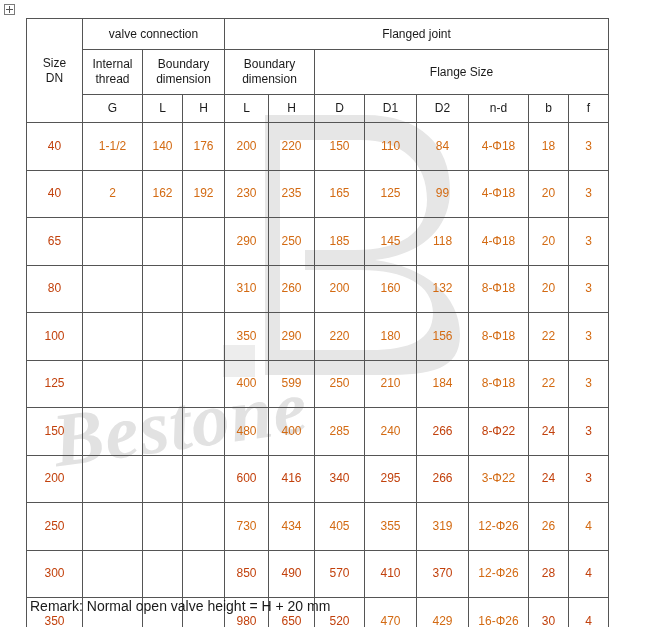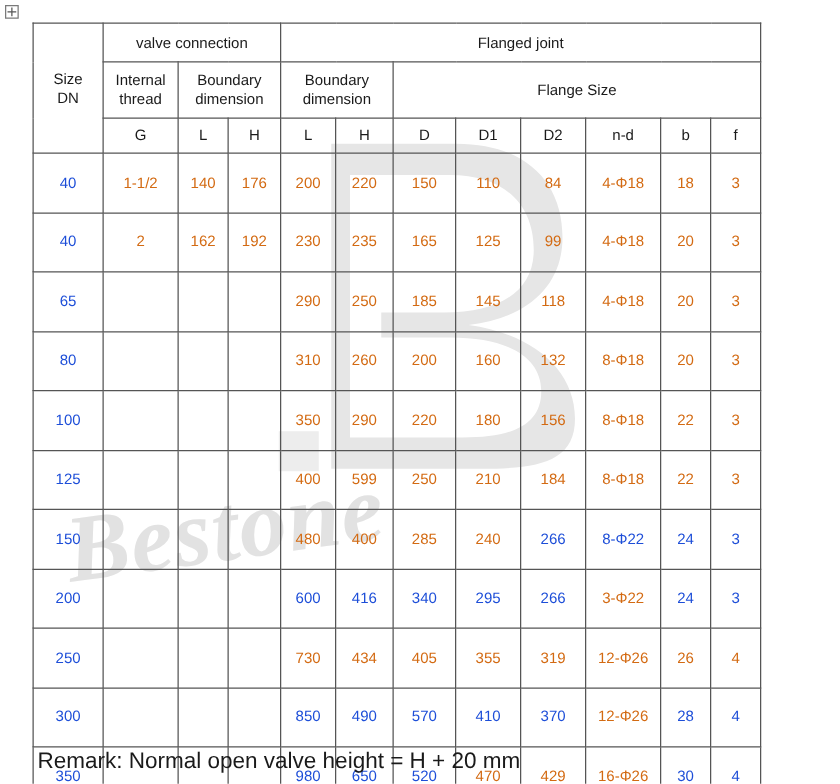--- a/index.html
+++ b/index.html
@@ -99,41 +99,41 @@
     font-weight: normal;
     padding: 2px 1px;
     line-height: 1.25;
     background: transparent;
   }
   .h-row1 td { height: 26px; }
   .h-row2 td { height: 40px; }
   .h-row3 td { height: 23px; }
   .body-row td { height: 42.5px; }
   .val-orange { color: #d36a12; }
-  .val-dark { color: #1d4ed8; margin-left: 33px; }
+  .val-dark { color: #c2410c; margin-left: 33px; }
 
   
   col.c-dn   { width: 56px; }
   col.c-g    { width: 60px; }
   col.c-l1   { width: 40px; }
   col.c-h1   { width: 42px; }
   col.c-l2   { width: 44px; }
   col.c-h2   { width: 46px; }
   col.c-d    { width: 50px; }
   col.c-d1   { width: 52px; }
   col.c-d2   { width: 52px; }
   col.c-nd   { width: 60px; }
   col.c-b    { width: 40px; }
   col.c-f    { width: 40px; }
 
   .remark {
     position: absolute;
     left: 30px;
     top: 598px;
-    font-size: 18px;
+    font-size: 14px;
     color: #1a1a1a;
     z-index: 3;
   }
 </style>
 </head>
 <body>
 
 <div class="watermark">
   <svg class="wm-logo" viewBox="0 0 280 300" xmlns="http://www.w3.org/2000/svg">
     <path d="M60 20 L60 280 L75 280 L75 20 Z" fill="#e6e6e6"></path>

